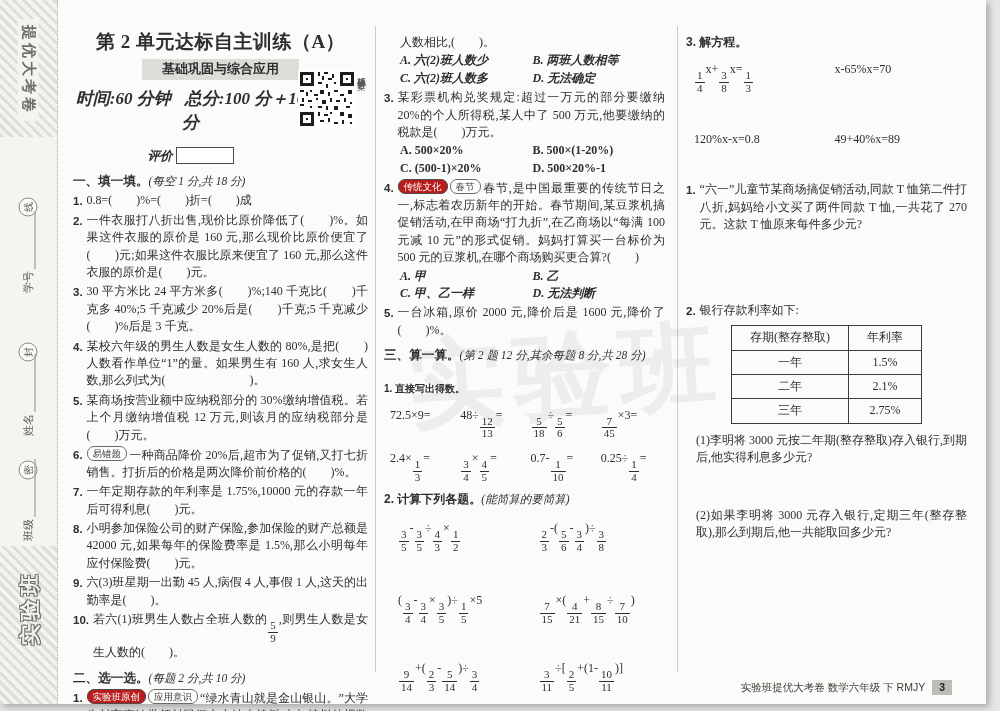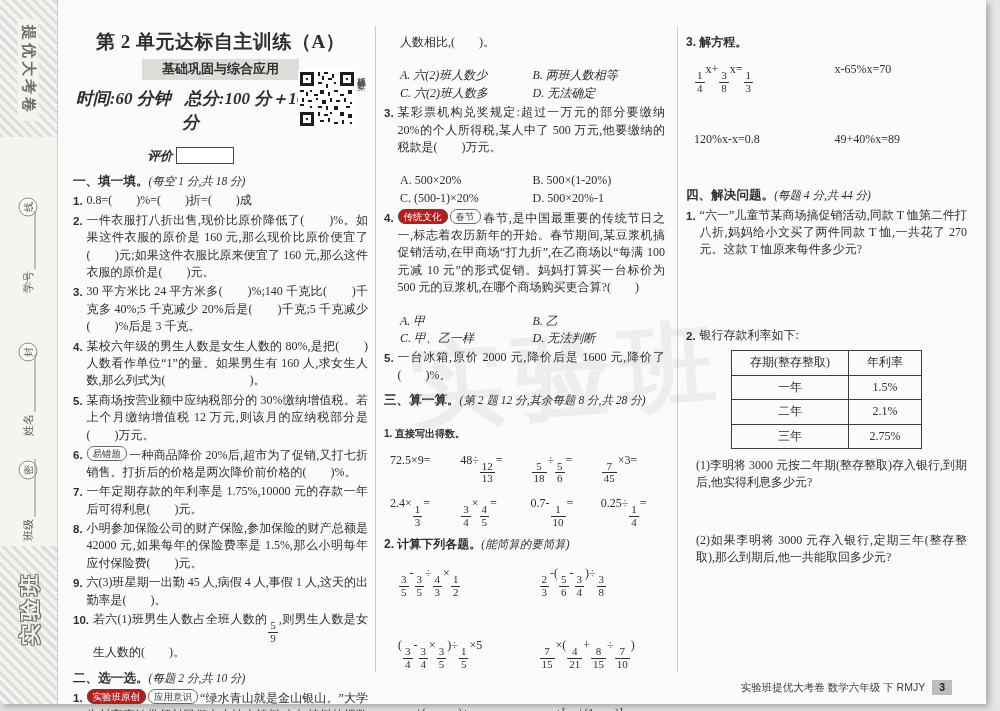--- a/index.html
+++ b/index.html
@@ -59,21 +59,21 @@
   .sec-head{font-weight:bold;font-size:12.6px;margin-top:7px;font-family:"Liberation Sans",sans-serif;}
   .sec-note{font-weight:normal;font-style:italic;font-size:11.5px;font-family:"Liberation Serif",serif;}
   .item{display:flex;margin-top:2px;}
   .inum{flex:0 0 auto;font-weight:bold;font-family:"Liberation Sans",sans-serif;font-size:11.5px;margin-right:4px;padding-top:1px;}
   .itext{flex:1;}
   .bsolid,.boutline{display:inline-block;font-family:"Liberation Sans",sans-serif;font-size:9.5px;line-height:13px;padding:0 5px;border-radius:7px;vertical-align:1.5px;margin-right:2px;}
   .bsolid{background:#b91c1c;color:#fff;border:1px solid #4c4c49;}
   .boutline{background:#fff;color:#3a3a38;border:1px solid #6a6a66;}
   .opts4{display:flex;margin:1px 0 2px 16px;}
   .opts4 span{flex:1;}
-  .opts2{display:flex;flex-wrap:wrap;margin:16px 0 2px 16px;}
+  .opts2{display:flex;flex-wrap:wrap;margin:1px 0 2px 16px;font-weight:bold;}
   .opts2 span{width:50%;}
   .kai{font-style:italic;}
   
   .frac{display:inline-flex;flex-direction:column;align-items:center;vertical-align:-6px;line-height:1.05;font-size:11px;margin:0 1px;}
   .frac .den{border-top:1px solid #2e2e2e;padding:0 2px;}
   .frac .num{padding:0 2px;}
   .calc-row{display:flex;margin:10px 0 2px;}
   .calc-row .mcell{flex:1;padding-left:6px;white-space:nowrap;}
   .calc-grid{display:flex;flex-wrap:wrap;margin-top:12px;}
   .calc-grid .mcell{width:50%;box-sizing:border-box;padding-left:14px;white-space:nowrap;}
@@ -431,23 +431,20 @@
             <span class="den">8</span>
           </span>x=<span class="frac">
             <span class="num">1</span>
             <span class="den">3</span>
           </span></span>
       <span class="mcell eqh1">x-65%x=70</span>
       <span class="mcell eqh2">120%x-x=0.8</span>
       <span class="mcell eqh2">49+40%x=89</span>
     </div>
 
-    <div class="sec-head">
-      <span>四、解决问题。</span><span class="sec-note">(每题 4 分,共 44 分)</span>
-    </div>
 
     <div class="item">
       <span class="inum">1.</span>
       <span class="itext">“六一”儿童节某商场搞促销活动,同款 T 恤第二件打八折,妈妈给小文买了两件同款 T 恤,一共花了 270 元。这款 T 恤原来每件多少元?</span>
     </div>
     <div class="workspace-lg"></div>
 
     <div class="item">
       <span class="inum">2.</span>
       <span class="itext">银行存款利率如下:</span>

